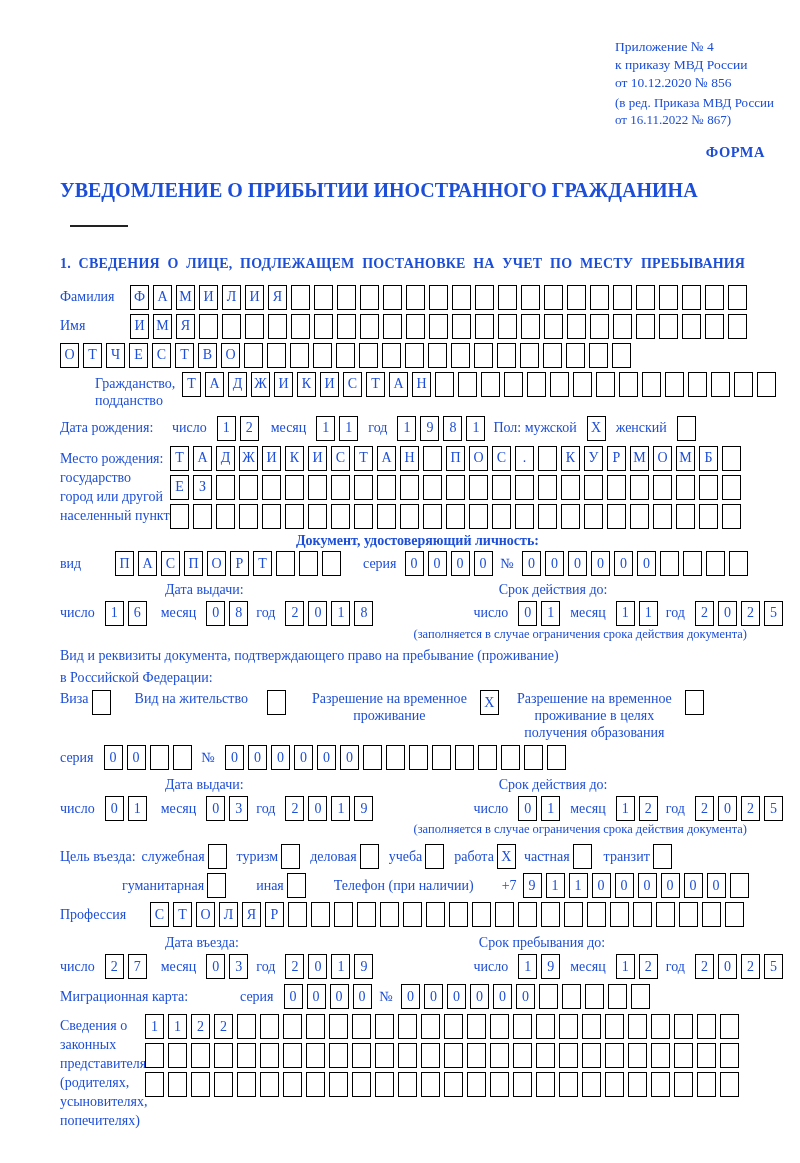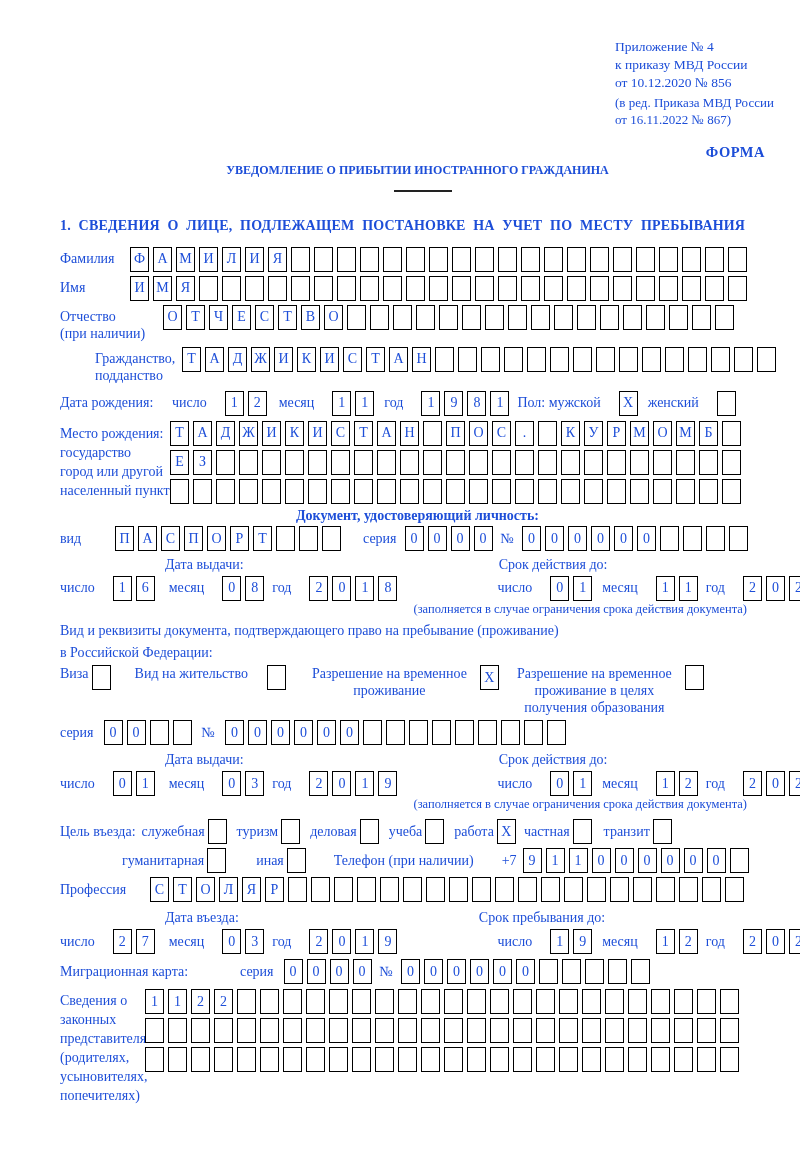--- a/index.html
+++ b/index.html
@@ -7,41 +7,41 @@
     width:800px;height:1163px;box-sizing:border-box;
     padding:38px 25px 20px 60px;
     background:#fff;color:#1d4ed8;
     font-family:"Liberation Serif","DejaVu Serif",serif;
     font-size:14px;line-height:1.25;
     overflow:hidden;position:relative;
   }
   .annex{margin-left:555px;font-size:13.5px;line-height:1.34;}
   .edition{margin-left:555px;margin-top:3px;font-size:13px;line-height:1.3;}
   .forma{margin-top:14px;margin-right:10px;text-align:right;font-weight:bold;font-size:14.5px;letter-spacing:0.5px;}
-  .title{text-align:center;font-weight:bold;font-size:12px;line-height:1.5;}
+  .title{margin-top:14px;text-align:left;font-weight:bold;font-size:20px;line-height:1.5;}
   .blank-line{display:inline-block;width:58px;border-bottom:2px solid #222;margin-left:10px;vertical-align:baseline;}
   .sec1{margin-top:20px;font-weight:bold;font-size:14px;word-spacing:4px;letter-spacing:0.2px;white-space:nowrap;}
   .rows{margin-top:12px;}
   .r{display:flex;align-items:center;}
   .top{align-items:flex-start;}
   .cells{display:inline-flex;gap:4px;flex:none;}
   .cell{
     width:19px;height:25px;box-sizing:border-box;flex:none;
     border:1.6px solid #000;
     display:inline-flex;align-items:center;justify-content:center;
     font-size:14px;background:#fff;
   }
   .lbl{flex:none;}
   .w55{width:55px;} .w70{width:70px;} .w85{width:85px;} .w87{width:87px;}
   .w90{width:90px;} .w103{width:103px;} .w110{width:110px;} .w150{width:150px;}
   .mt1{margin-top:1px;} .mt2{margin-top:2px;} .mt4{margin-top:4px;}
   .mt5{margin-top:5px;} .mt6{margin-top:6px;} .mt7{margin-top:7px;}
   .stack{display:flex;flex-direction:column;gap:4px;}
   .doc-heading{margin-top:3px;text-align:center;font-weight:bold;font-size:14px;}
-  .dg{display:inline-flex;align-items:center;gap:18px;flex:none;}
+  .dg{display:inline-flex;align-items:center;gap:10px;flex:none;}
   .headings-row{display:flex;font-size:14px;}
   .note{font-size:12.5px;text-align:right;width:100%;padding-right:28px;box-sizing:border-box;}
   .intro{font-size:14px;}
   .optlbl{line-height:17px;text-align:center;}
   .pair{display:inline-flex;align-items:center;gap:3px;flex:none;}
   .rep-note{font-size:12.5px;text-align:center;margin-top:4px;}
 </style>
 </head>
 <body>
 
@@ -129,24 +129,20 @@
           <span class="cell"></span>
           <span class="cell"></span>
           <span class="cell"></span>
           <span class="cell"></span>
           <span class="cell"></span>
           <span class="cell"></span>
         </span>
     </div>
 
     <div class="r top mt4">
-      <span class="lbl w103" style="padding-top:3px;">
-        <span>Отчество</span><br>
-        <span>(при наличии)</span>
-      </span>
       <span class="cells">
           <span class="cell">О</span>
           <span class="cell">Т</span>
           <span class="cell">Ч</span>
           <span class="cell">Е</span>
           <span class="cell">С</span>
           <span class="cell">Т</span>
           <span class="cell">В</span>
           <span class="cell">О</span>
           <span class="cell"></span>

